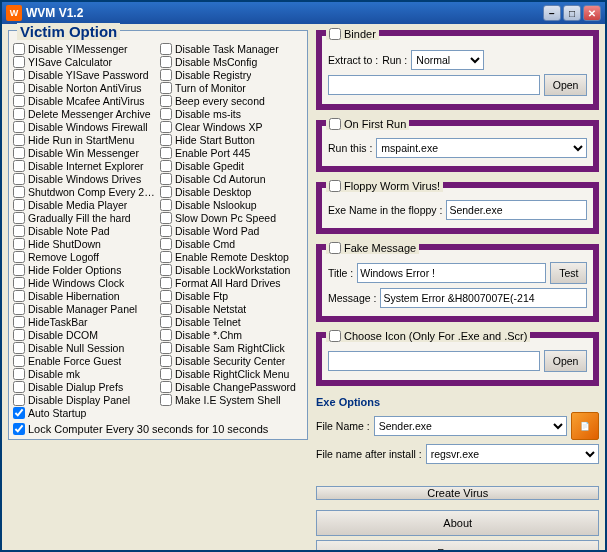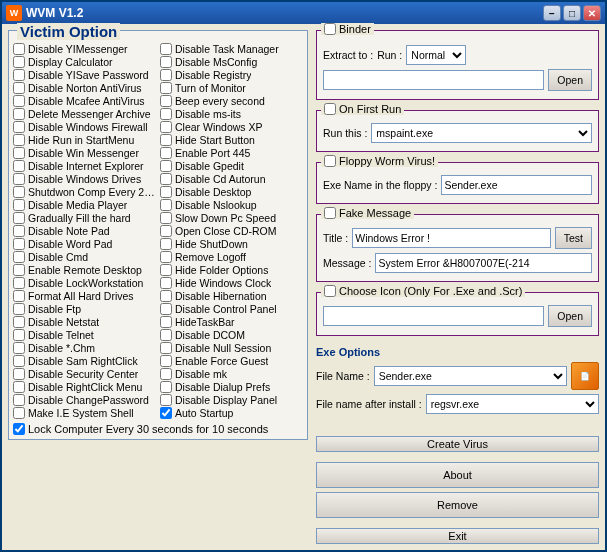--- a/index.html
+++ b/index.html
@@ -155,21 +155,21 @@
     }
     .btn-large {
       width: 100%;
       height: 26px;
       font-size: 11px;
       background: linear-gradient(to bottom, #f0ede8, #d4cfc8);
       border: 1px solid #7a9bbf;
       cursor: pointer;
     }
     .section-binder {
-      border: 1px solid #701a75;
+      border: 6px solid #701a75;
       padding: 6px 6px 4px 6px;
       background: #f5f3ee;
       position: relative;
       margin-bottom: 4px;
     }
     .binder-checkbox {
       position: absolute;
       top: -8px;
       left: 4px;
       display: flex;
@@ -240,21 +240,21 @@
         <div class="checkbox-item">
               <input type="checkbox" id="c1" style="">
               <label for="c1">Disable YIMessenger</label>
             </div>
             <div class="checkbox-item">
               <input type="checkbox" id="d1" style="">
               <label for="d1">Disable Task Manager</label>
             </div>
             <div class="checkbox-item">
               <input type="checkbox" id="c2" style="">
-              <label for="c2">Display Calculator</label>
+              <label for="c2">YISave Calculator</label>
             </div>
             <div class="checkbox-item">
               <input type="checkbox" id="d2" style="">
               <label for="d2">Disable MsConfig</label>
             </div>
             <div class="checkbox-item">
               <input type="checkbox" id="c3" style="">
               <label for="c3">Disable YISave Password</label>
             </div>
             <div class="checkbox-item">
@@ -347,24 +347,20 @@
             </div>
             <div class="checkbox-item">
               <input type="checkbox" id="d14" style="">
               <label for="d14">Slow Down Pc Speed</label>
             </div>
             <div class="checkbox-item">
               <input type="checkbox" id="c15" style="">
               <label for="c15">Disable Note Pad</label>
             </div>
             <div class="checkbox-item">
-              <input type="checkbox" id="d15" style="">
-              <label for="d15">Open Close CD-ROM</label>
-            </div>
-            <div class="checkbox-item">
               <input type="checkbox" id="c16" style="">
               <label for="c16">Disable Word Pad</label>
             </div>
             <div class="checkbox-item">
               <input type="checkbox" id="d16" style="">
               <label for="d16">Hide ShutDown</label>
             </div>
             <div class="checkbox-item">
               <input type="checkbox" id="c17" style="">
               <label for="c17">Disable Cmd</label>
@@ -396,21 +392,21 @@
             <div class="checkbox-item">
               <input type="checkbox" id="d20" style="">
               <label for="d20">Disable Hibernation</label>
             </div>
             <div class="checkbox-item">
               <input type="checkbox" id="c21" style="">
               <label for="c21">Disable Ftp</label>
             </div>
             <div class="checkbox-item">
               <input type="checkbox" id="d21" style="">
-              <label for="d21">Disable Control Panel</label>
+              <label for="d21">Disable Manager Panel</label>
             </div>
             <div class="checkbox-item">
               <input type="checkbox" id="c22" style="">
               <label for="c22">Disable Netstat</label>
             </div>
             <div class="checkbox-item">
               <input type="checkbox" id="d22" style="">
               <label for="d22">HideTaskBar</label>
             </div>
             <div class="checkbox-item">
@@ -480,21 +476,21 @@
     <div class="right-panel">
 
       <div class="section-binder">
         <div class="binder-checkbox">
           <input type="checkbox" style="">
           <span>Binder</span>
         </div>
         <div class="row" style="margin-top:8px;">
           <span class="label-sm">Extract to :</span>
           <span class="label-sm">Run :</span>
-          <select style="width:60px;" id="run-select">
+          <select style="width:73px;" id="run-select">
           <option>Normal</option><option>Hidden</option><option>Minimized</option></select>
         </div>
         <div class="row">
           <input type="text" style="flex: 1 1 0%; height: 20px;">
           <button class="btn">Open</button>
         </div>
       </div>
 
       <div class="section-binder">
         <div class="binder-checkbox">

